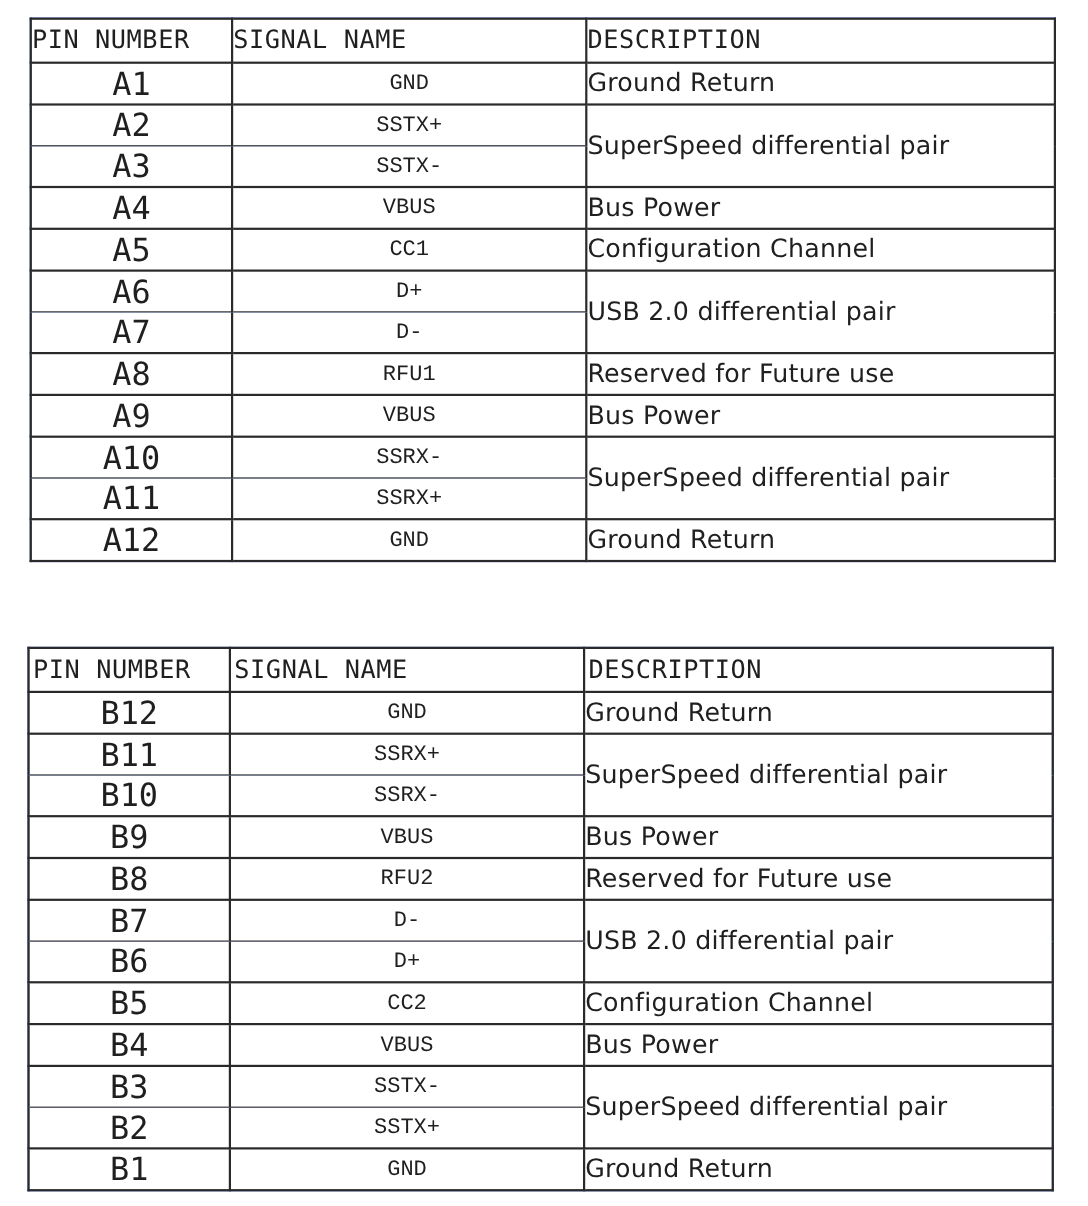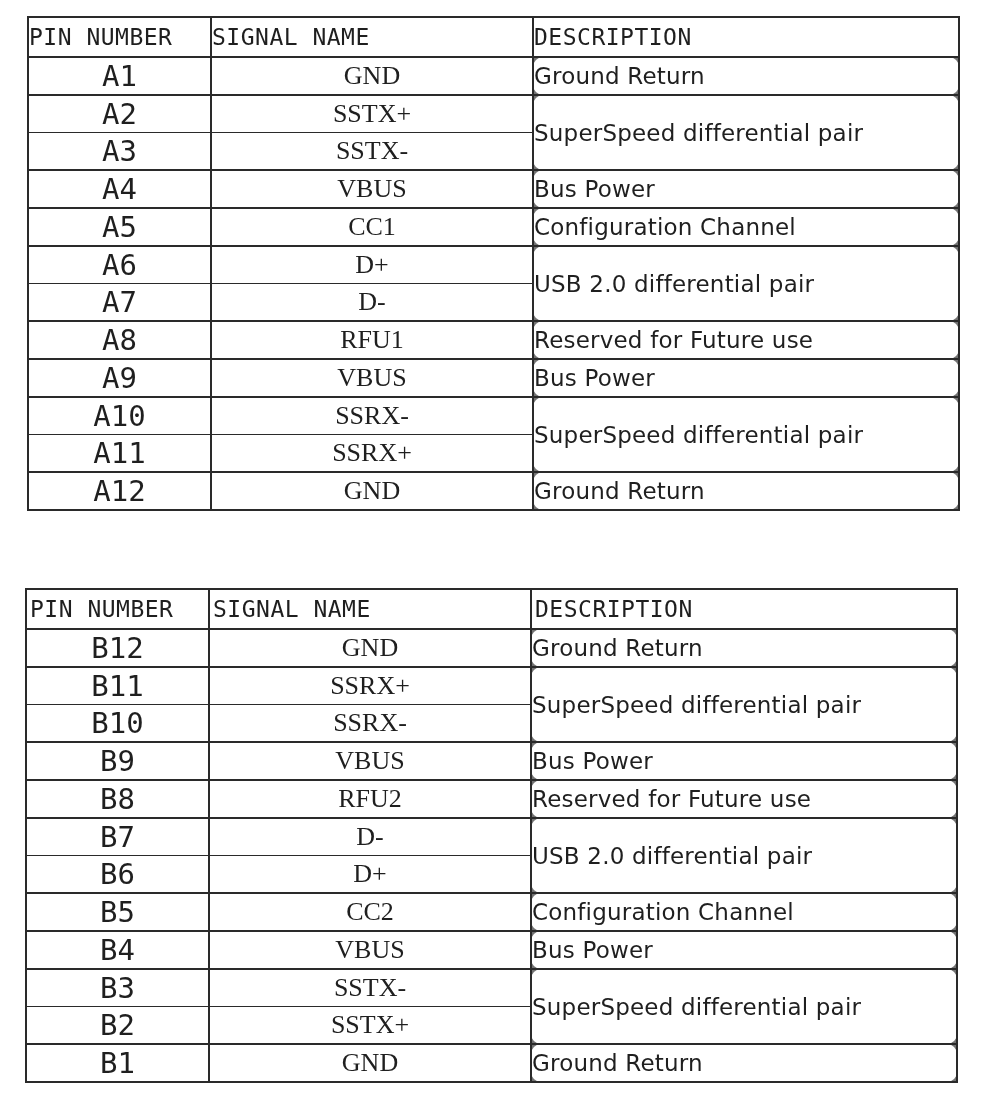--- a/index.html
+++ b/index.html
@@ -20,21 +20,21 @@
   .sheet {
     position: absolute;
     inset: 0;
   }
 
   
   .pin-table {
     position: absolute;
     border-collapse: collapse;
     table-layout: fixed;
-    background: #737373;
+    background: #1d4ed8;
   }
 
   #table-a { left: 27px;  top: 16px;  width: 931px; }
   #table-b { left: 25px;  top: 588px; width: 933px; }
 
   .pin-table td,
   .pin-table th {
     border: 2px solid #2a2a2a;
     padding: 0;
     vertical-align: middle;
@@ -63,35 +63,34 @@
   
   .cell-pin {
     height: 36px;
     font-size: 29px;
     text-align: center;
     padding-right: 8px;
     font-family: "DejaVu Sans Mono", monospace;
     color: #1f1f1f;
   }
   .cell-signal {
-    font-size: 26px;
+    font-size: 20px;
     text-align: center;
     padding-right: 44px;
-    font-family: Liberation Serif, serif;
+    font-family: Liberation Mono, monospace;
     color: #1f1f1f;
   }
   .cell-desc {
     font-size: 23px;
     text-align: left;
     padding-left: 19px;
     letter-spacing: 0.2px;
     font-family: "DejaVu Sans", sans-serif;
     color: #1f1f1f;
     white-space: nowrap;
-    border-radius: 10px;
   }
 
   
   tr.pair-top > td.cell-pin,
   tr.pair-top > td.cell-signal {
     border-bottom-width: 1px;
   }
   tr.pair-bottom > td.cell-pin,
   tr.pair-bottom > td.cell-signal {
     border-top-width: 1px;

